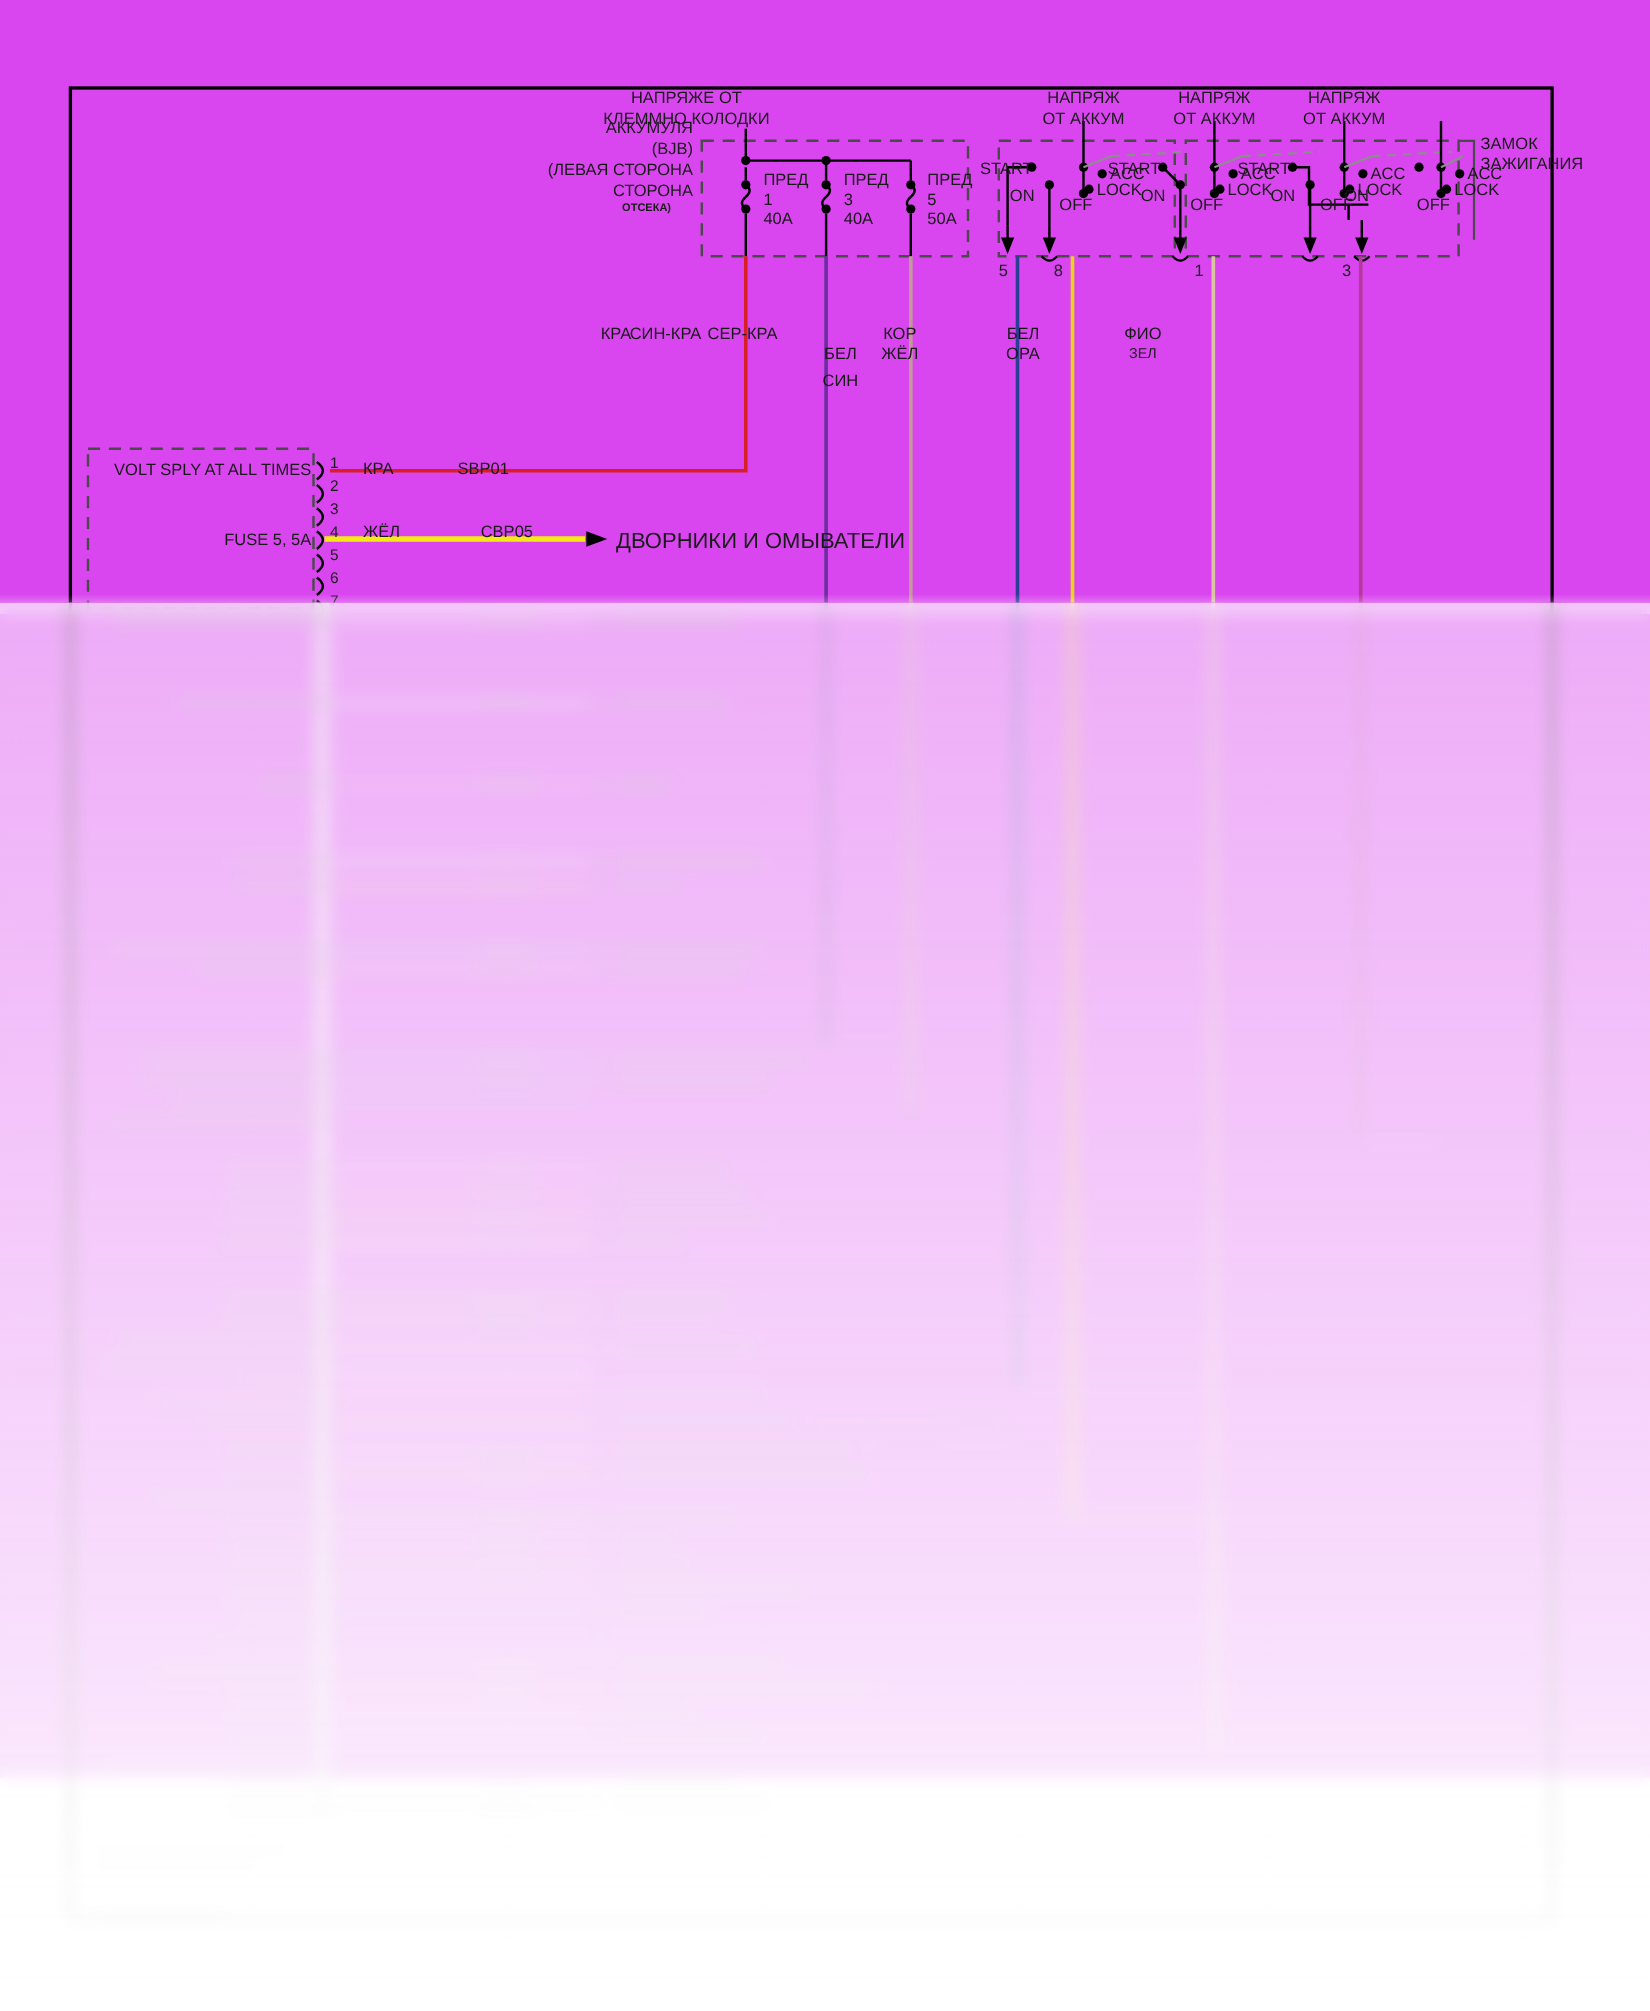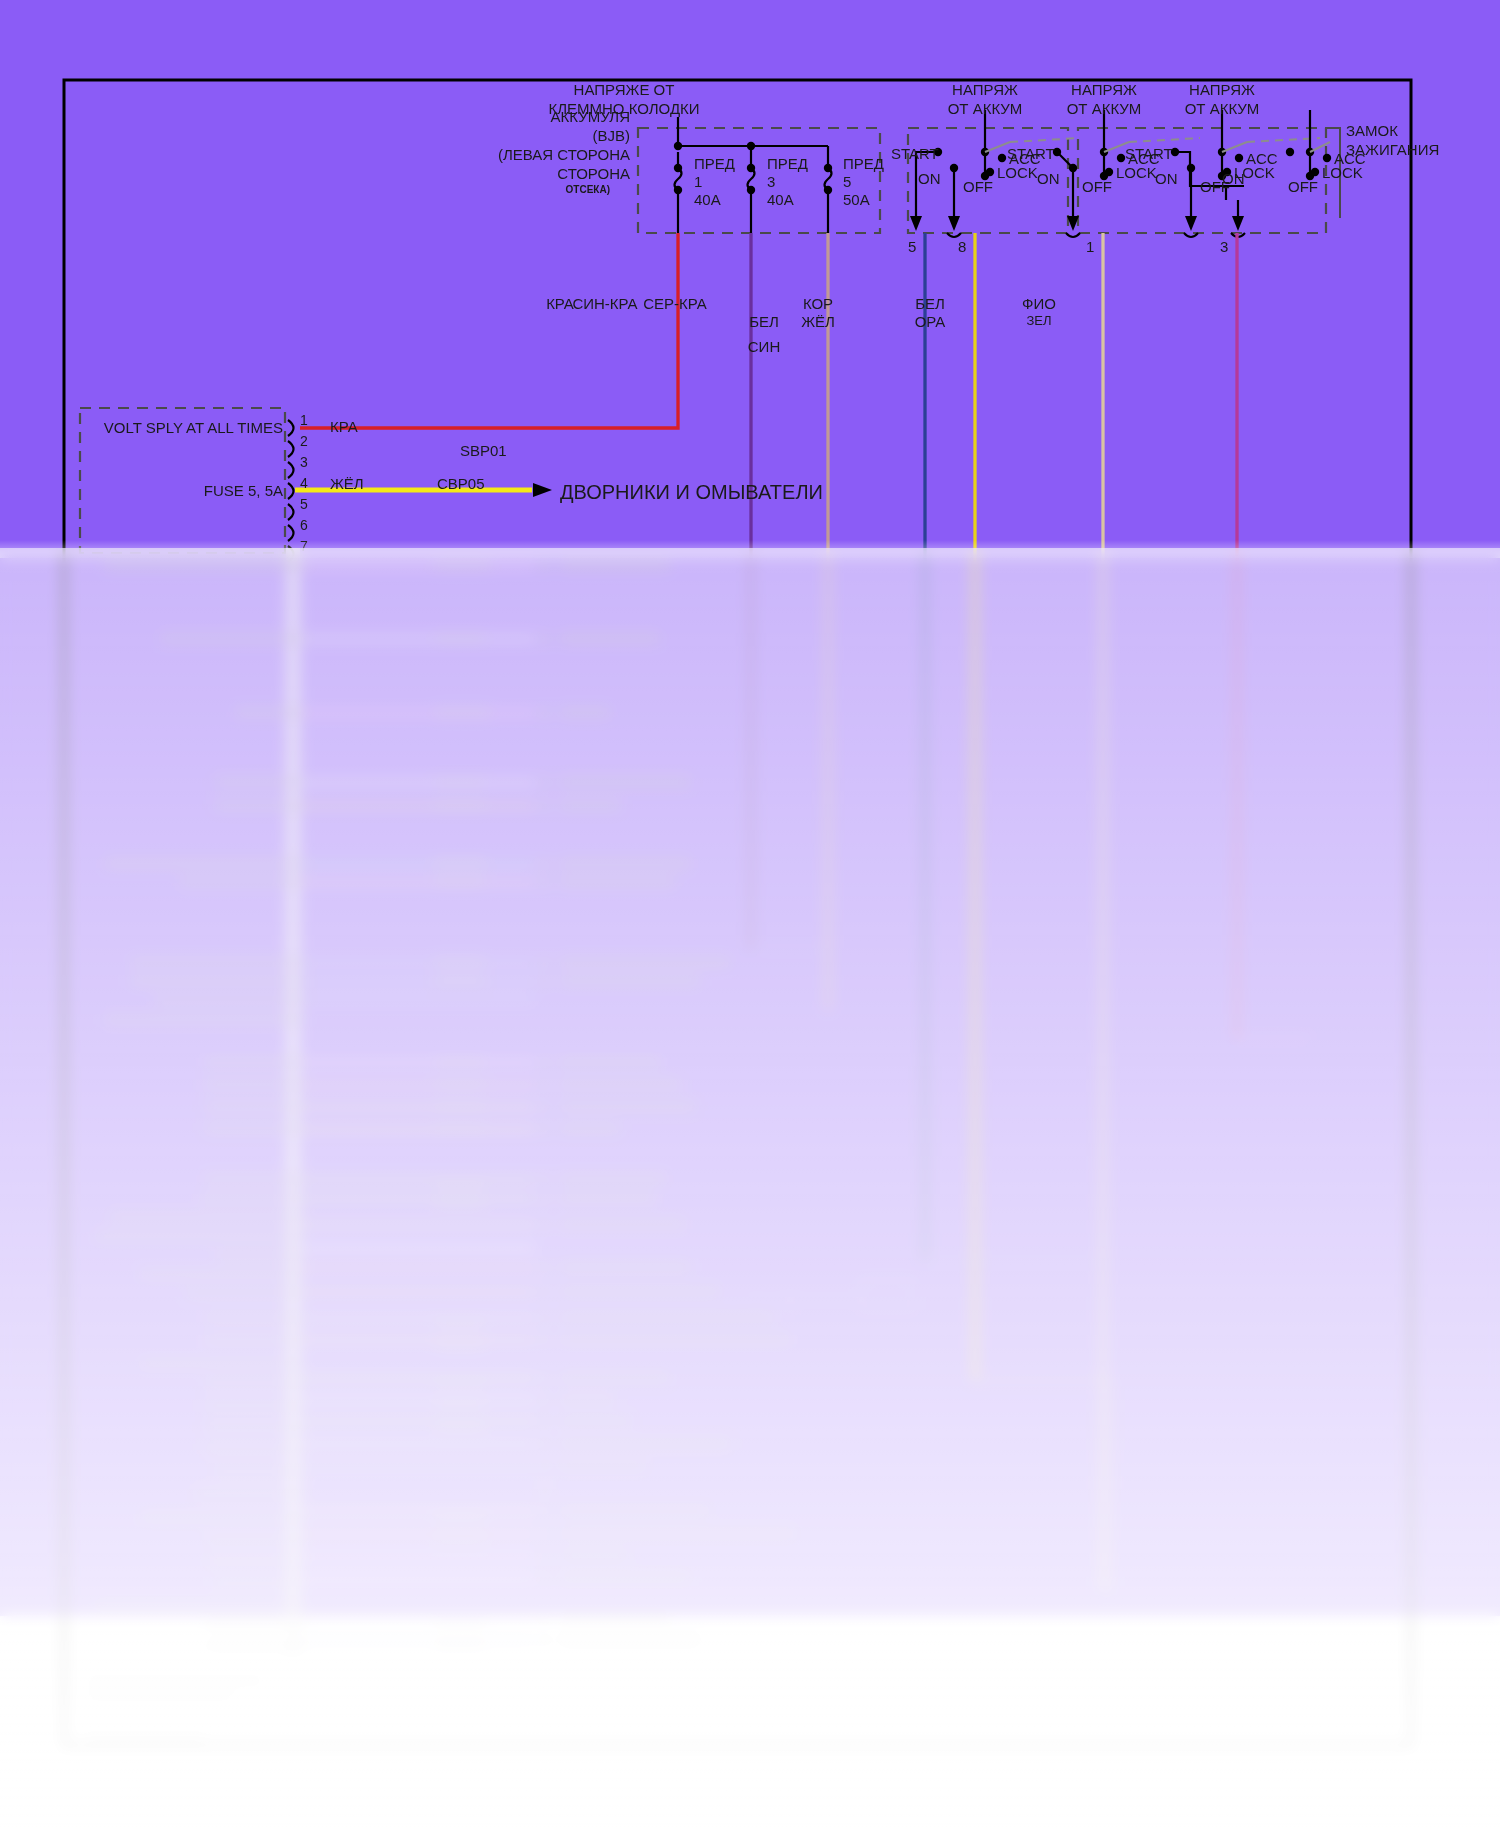--- a/index.html
+++ b/index.html
@@ -1,18 +1,18 @@
 <!DOCTYPE html>
 <html><head>
 <meta charset="utf-8">
 <style>
   html,body{margin:0;padding:0;background:#fff;}
   body{width:1500px;height:1828px;position:relative;overflow:hidden;
        font-family:"Liberation Sans","DejaVu Sans",sans-serif;color:#1a1a1a;}
-  #stage{position:absolute;left:0;top:0;width:1500px;height:1616px;background:#8b5cf6;}
+  #stage{position:absolute;left:0;top:0;width:1500px;height:1616px;background:#d946ef;}
   svg.layer{position:absolute;left:0;top:0;width:1500px;height:1828px;}
   .txt{position:absolute;white-space:pre;line-height:1.18;}
   .c{text-align:center;}
   .r{text-align:right;}
   
   #blurmask{position:absolute;left:0;top:548px;width:1500px;height:1280px;
             backdrop-filter:blur(7px);-webkit-backdrop-filter:blur(7px);
             background:linear-gradient(to bottom,rgba(255,255,255,.55) 0%,rgba(255,255,255,.70) 40%,rgba(255,255,255,.86) 80%,rgba(255,255,255,.97) 100%);
             pointer-events:none;}
   #blurtop{position:absolute;left:0;top:540px;width:1500px;height:18px;
@@ -253,21 +253,21 @@
 
   <div class="txt" style="left:300px;top:412px;font-size:14px;">1</div>
   <div class="txt" style="left:300px;top:433px;font-size:14px;">2</div>
   <div class="txt" style="left:300px;top:454px;font-size:14px;">3</div>
   <div class="txt" style="left:300px;top:475px;font-size:14px;">4</div>
   <div class="txt" style="left:300px;top:496px;font-size:14px;">5</div>
   <div class="txt" style="left:300px;top:517px;font-size:14px;">6</div>
   <div class="txt" style="left:300px;top:538px;font-size:14px;">7</div>
 
   <div class="txt" style="left:330px;top:418px;font-size:15px;">КРА</div>
-  <div class="txt" style="left:460px;top:418px;font-size:15px;margin-top:24px;">SBP01</div>
+  <div class="txt" style="left:416px;top:418px;font-size:15px;">SBP01</div>
 
   <div class="txt" style="left:330px;top:475px;font-size:15px;">ЖЁЛ</div>
   <div class="txt" style="left:437px;top:475px;font-size:15px;">CBP05</div>
   <div class="txt" style="left:560px;top:481px;font-size:20px;">ДВОРНИКИ И ОМЫВАТЕЛИ</div>
 
   <svg class="layer" viewBox="0 0 1500 1828" style="opacity:.55;">
 
     <rect x="286" y="548" width="14" height="1110" fill="#e7e7e7"></rect>
 
     <g stroke-width="6" fill="none" opacity=".6">

